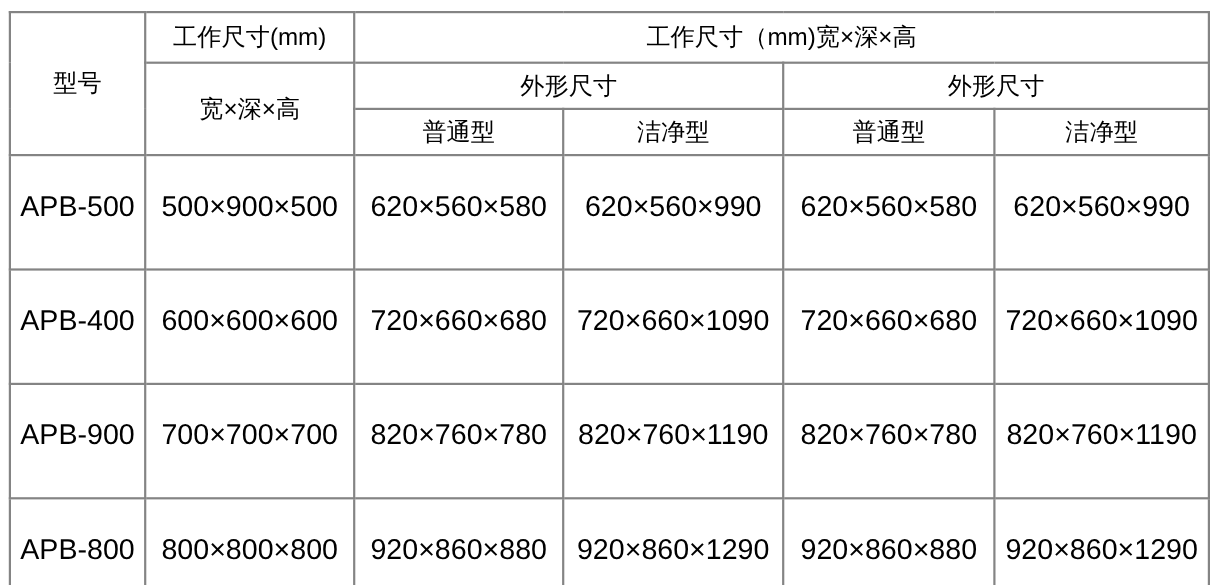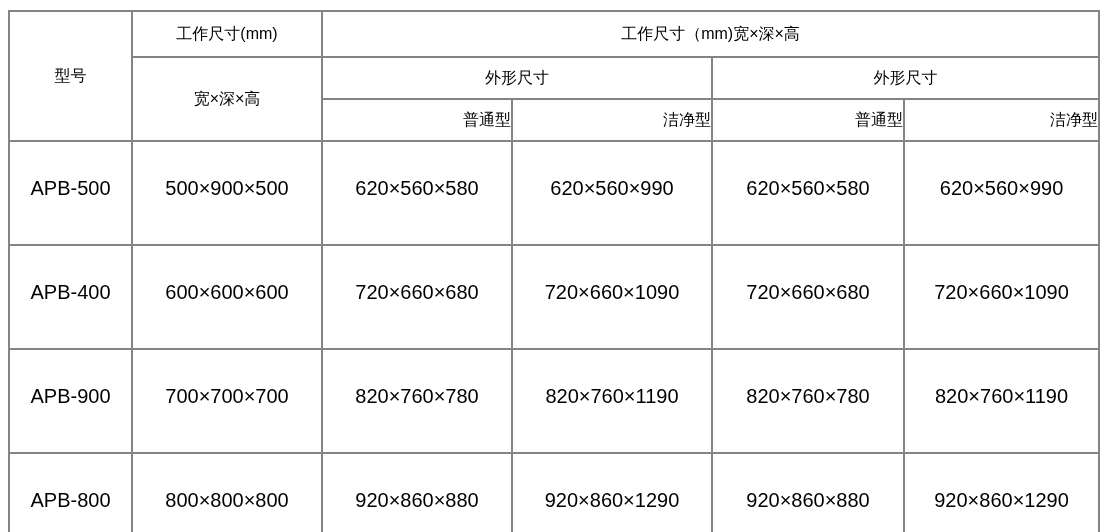--- a/index.html
+++ b/index.html
@@ -18,32 +18,32 @@
   }
   table.spec {
     border-collapse: collapse;
     table-layout: fixed;
     width: 1090px;
   }
   table.spec td {
     border: 2px solid #848484;
     text-align: center;
     vertical-align: middle;
-    font-size: 16px;
+    font-size: 22px;
     line-height: 1.2;
     padding: 0;
     overflow: hidden;
     white-space: nowrap;
   }
   tr.hdr1 td { height: 44px; }
   tr.hdr2 td { height: 40px; }
-  tr.hdr3 td { height: 40px; text-align: right; }
+  tr.hdr3 td { height: 40px; }
   tr.datarow td {
     height: 92px;
-    font-size: 20px;
+    font-size: 26px;
     padding-bottom: 10px;
   }
 </style>
 </head>
 <body>
 
 <div class="page">
   <table class="spec">
     <colgroup>
       <col style="width:123px">

